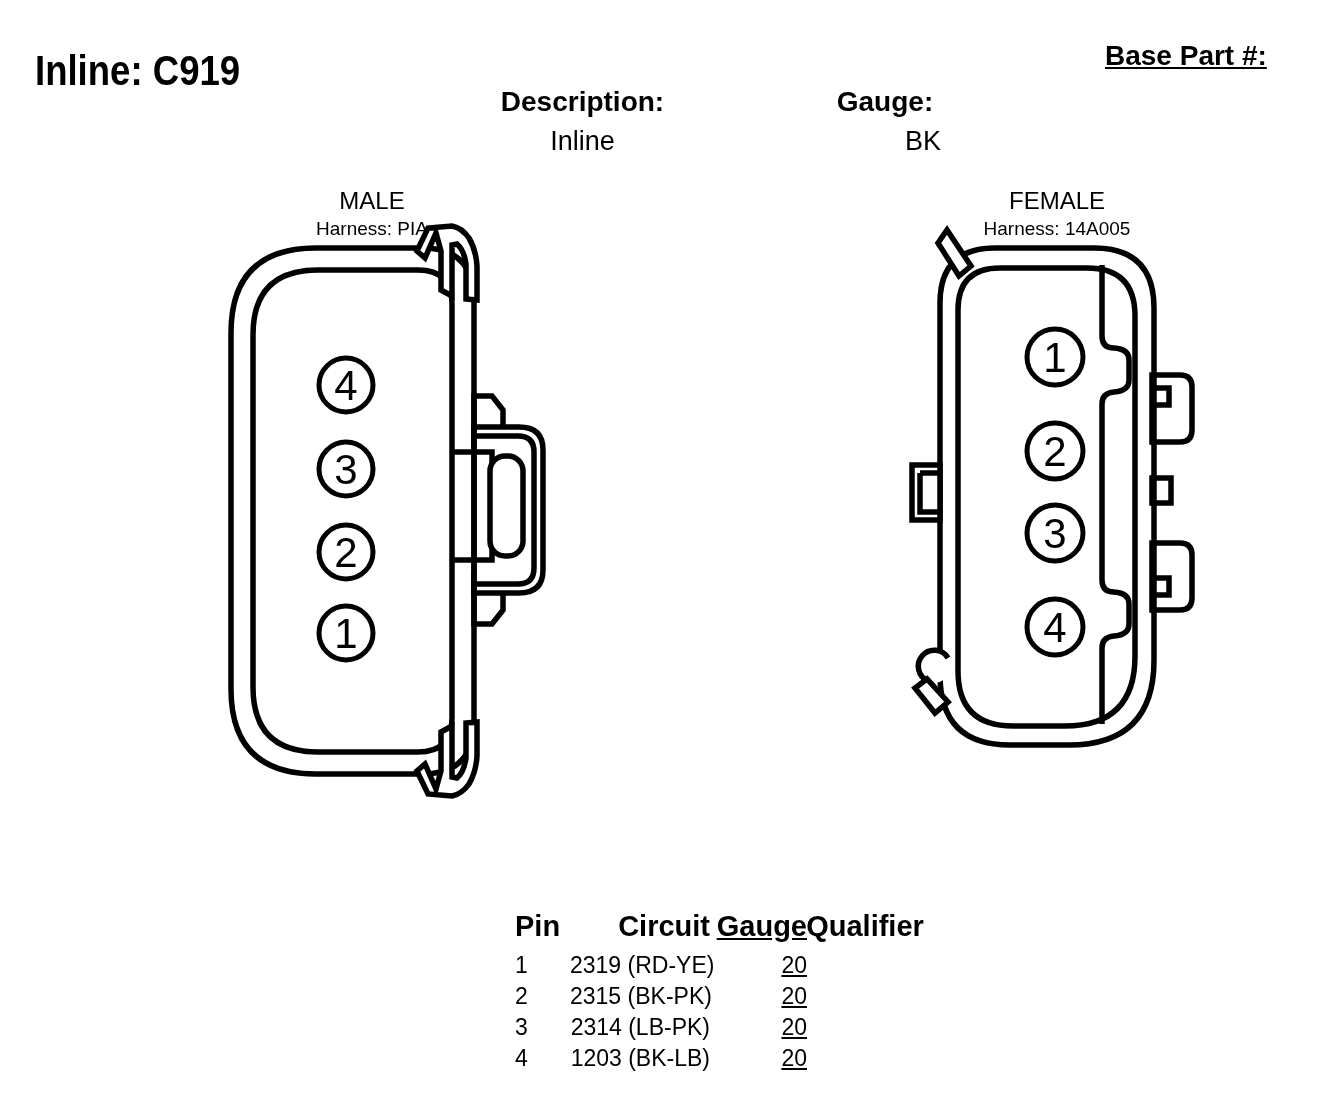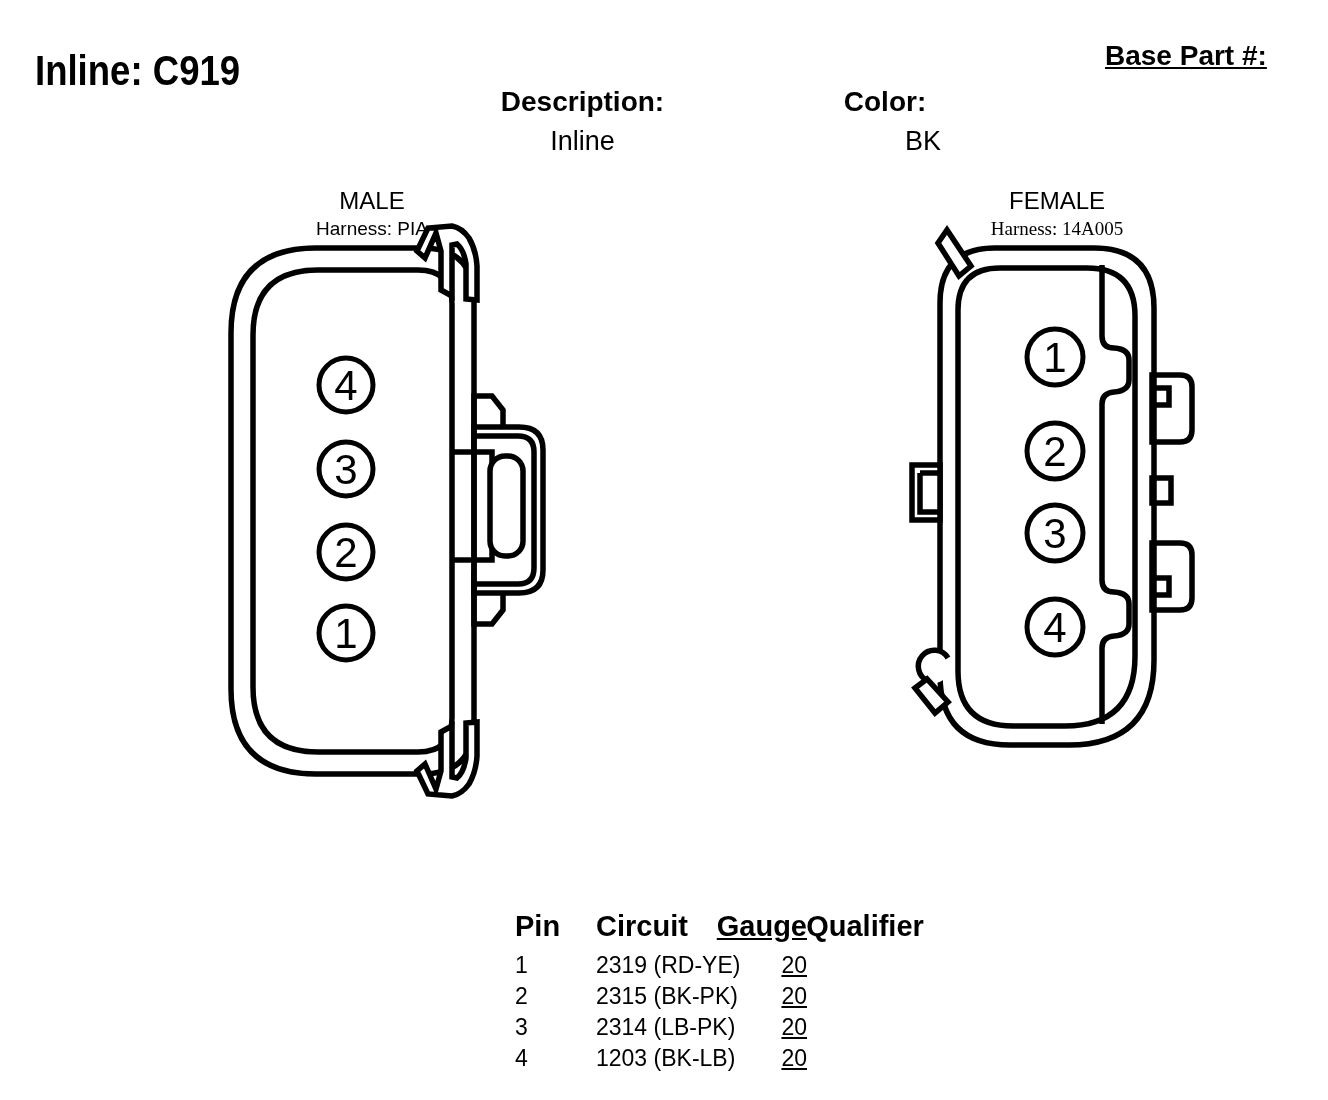--- a/index.html
+++ b/index.html
@@ -8,41 +8,41 @@
   .abs{position:absolute;}
   .ctr{text-align:center;margin-top:46px;}
   #title{left:35px;top:47px;font-size:42px;font-weight:bold;transform:scaleX(0.87);transform-origin:left;}
   .hlabel{font-size:28px;font-weight:bold;}
   .hval{font-size:27px;}
   .conn-label{font-size:24px;font-weight:normal;}
   .conn-harness{font-size:19px;}
   svg{position:absolute;}
   .trow span{position:absolute;display:inline-block;white-space:nowrap;}
   .c1{left:515px;width:60px;}
-  .c2{left:596px;width:140px;text-align:left;}
+  .c2{left:570px;width:140px;text-align:right;}
   .c3{left:707px;width:100px;text-align:right;text-decoration:underline;}
   .c4{left:805px;width:120px;text-align:center;}
   .thead{font-size:29px;font-weight:bold;}
   .tdata{font-size:23px;}
 </style>
 </head>
 <body>
 
 <div id="title" class="abs">Inline: C919</div>
 
 <div class="abs hlabel ctr" style="left:500px;top:40px;width:165px;">Description:</div>
 <div class="abs hval ctr" style="left:500px;top:80px;width:165px;">Inline</div>
-<div class="abs hlabel ctr" style="left:830px;top:40px;width:110px;">Color:</div>
+<div class="abs hlabel ctr" style="left:830px;top:40px;width:110px;">Gauge:</div>
 <div class="abs hval ctr" style="left:868px;top:80px;width:110px;">BK</div>
 <div class="abs hlabel" style="left:1105px;top:40px;text-decoration:underline;">Base Part #:</div>
 
 <div class="abs conn-label ctr" style="left:272px;top:141px;width:200px;">MALE</div>
 <div class="abs conn-harness ctr" style="left:272px;top:172px;width:200px;">Harness: PIA</div>
 <div class="abs conn-label ctr" style="left:927px;top:141px;width:260px;">FEMALE</div>
-<div class="abs conn-harness ctr" style="left:927px;top:172px;width:260px;font-family:Liberation Serif, serif;">Harness: 14A005</div>
+<div class="abs conn-harness ctr" style="left:927px;top:172px;width:260px;">Harness: 14A005</div>
 
 <svg style="left:195px;top:218px;" width="380" height="595" viewBox="195 218 380 595" fill="none" stroke="#000000" stroke-width="5.5">
   <g>
     <path d="M 474 396 L 492 396 L 503 410 L 503 445 L 474 445 Z" fill="#ffffff"></path>
     <path d="M 474 624 L 492 624 L 503 610 L 503 575 L 474 575 Z" fill="#ffffff"></path>
     <path d="M 474 427 L 519 427 Q 543 427 543 450 L 543 570 Q 543 593 519 593 L 474 593 Z" fill="#ffffff"></path>
     <path d="M 474 436 L 518 436 Q 534 436 534 452 L 534 568 Q 534 584 518 584 L 474 584"></path>
     <path d="M 453 452 L 492 452 L 492 560 L 453 560"></path>
     <rect x="490" y="456" width="33" height="100" rx="15" fill="#ffffff"></rect>
   </g>

